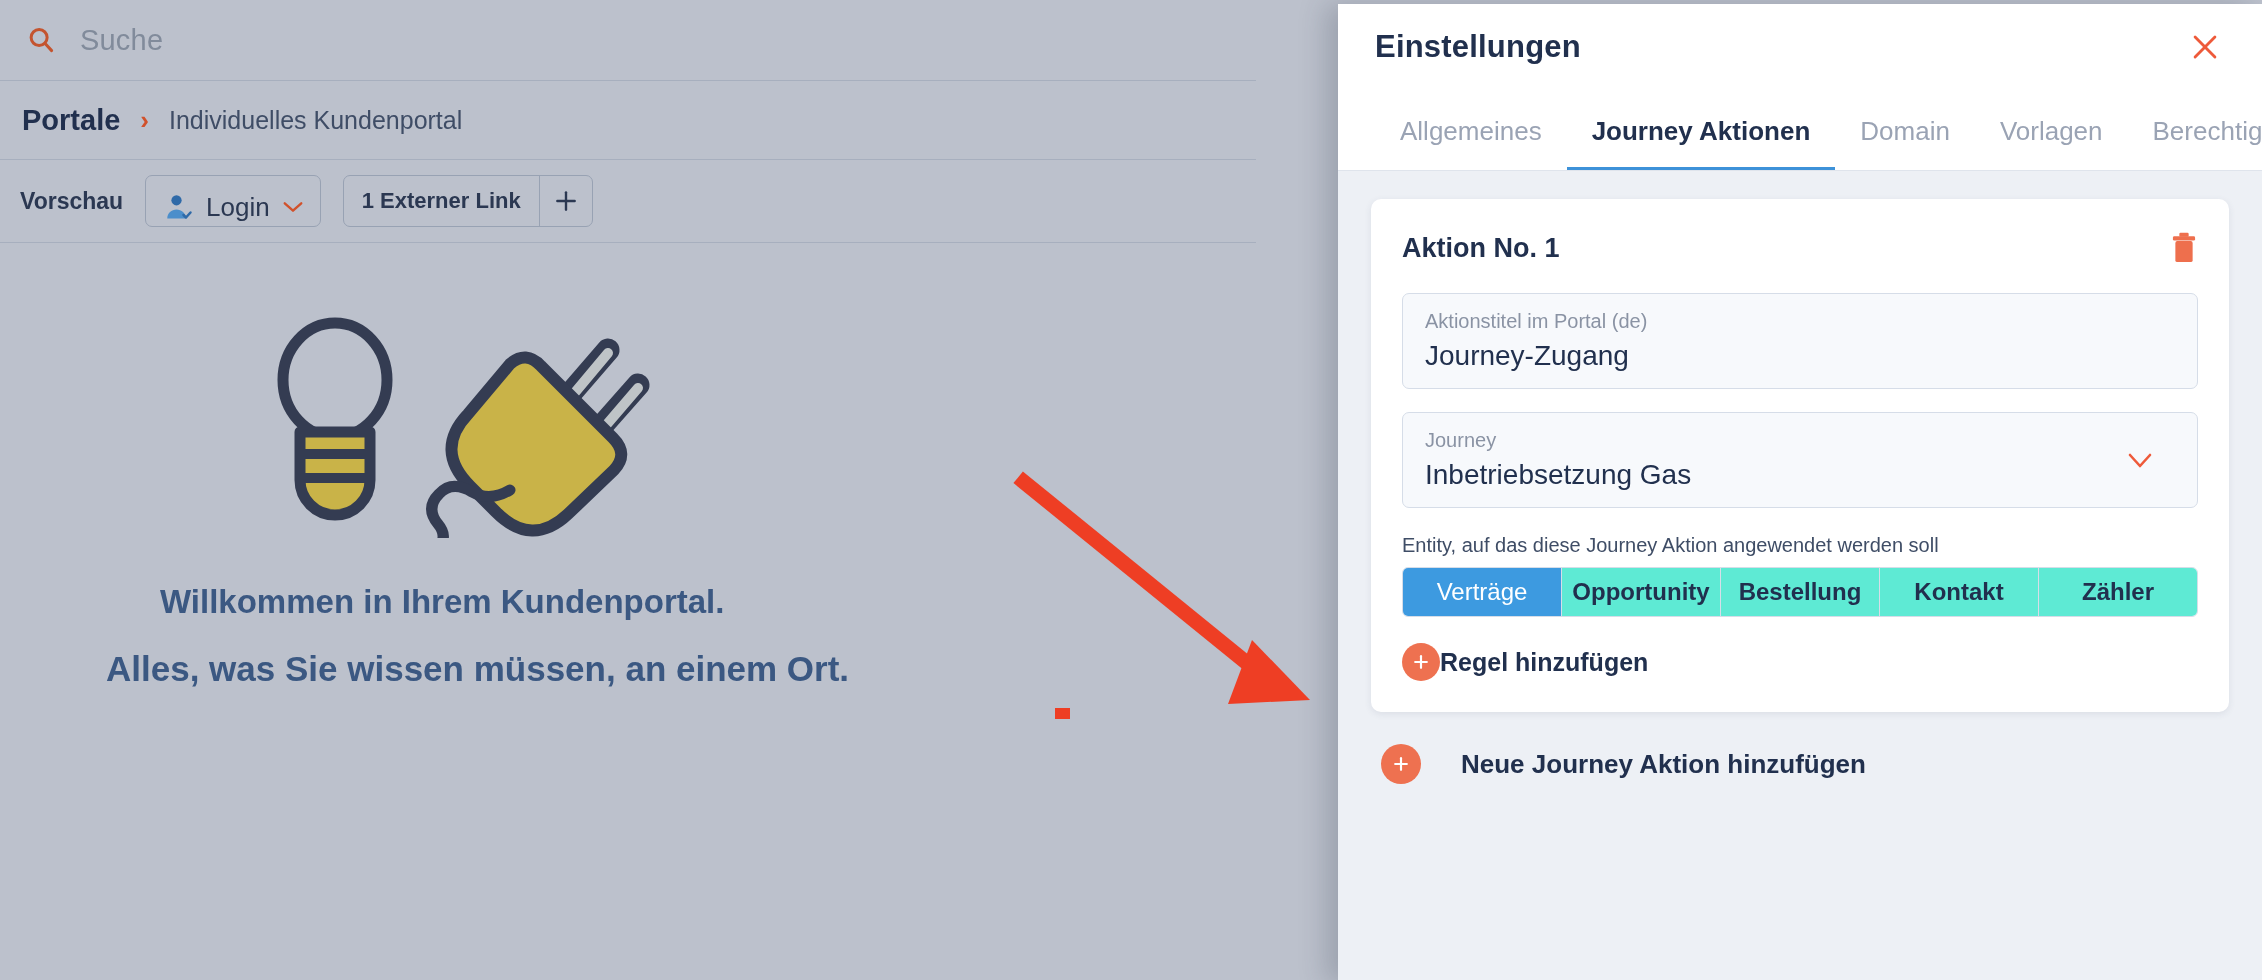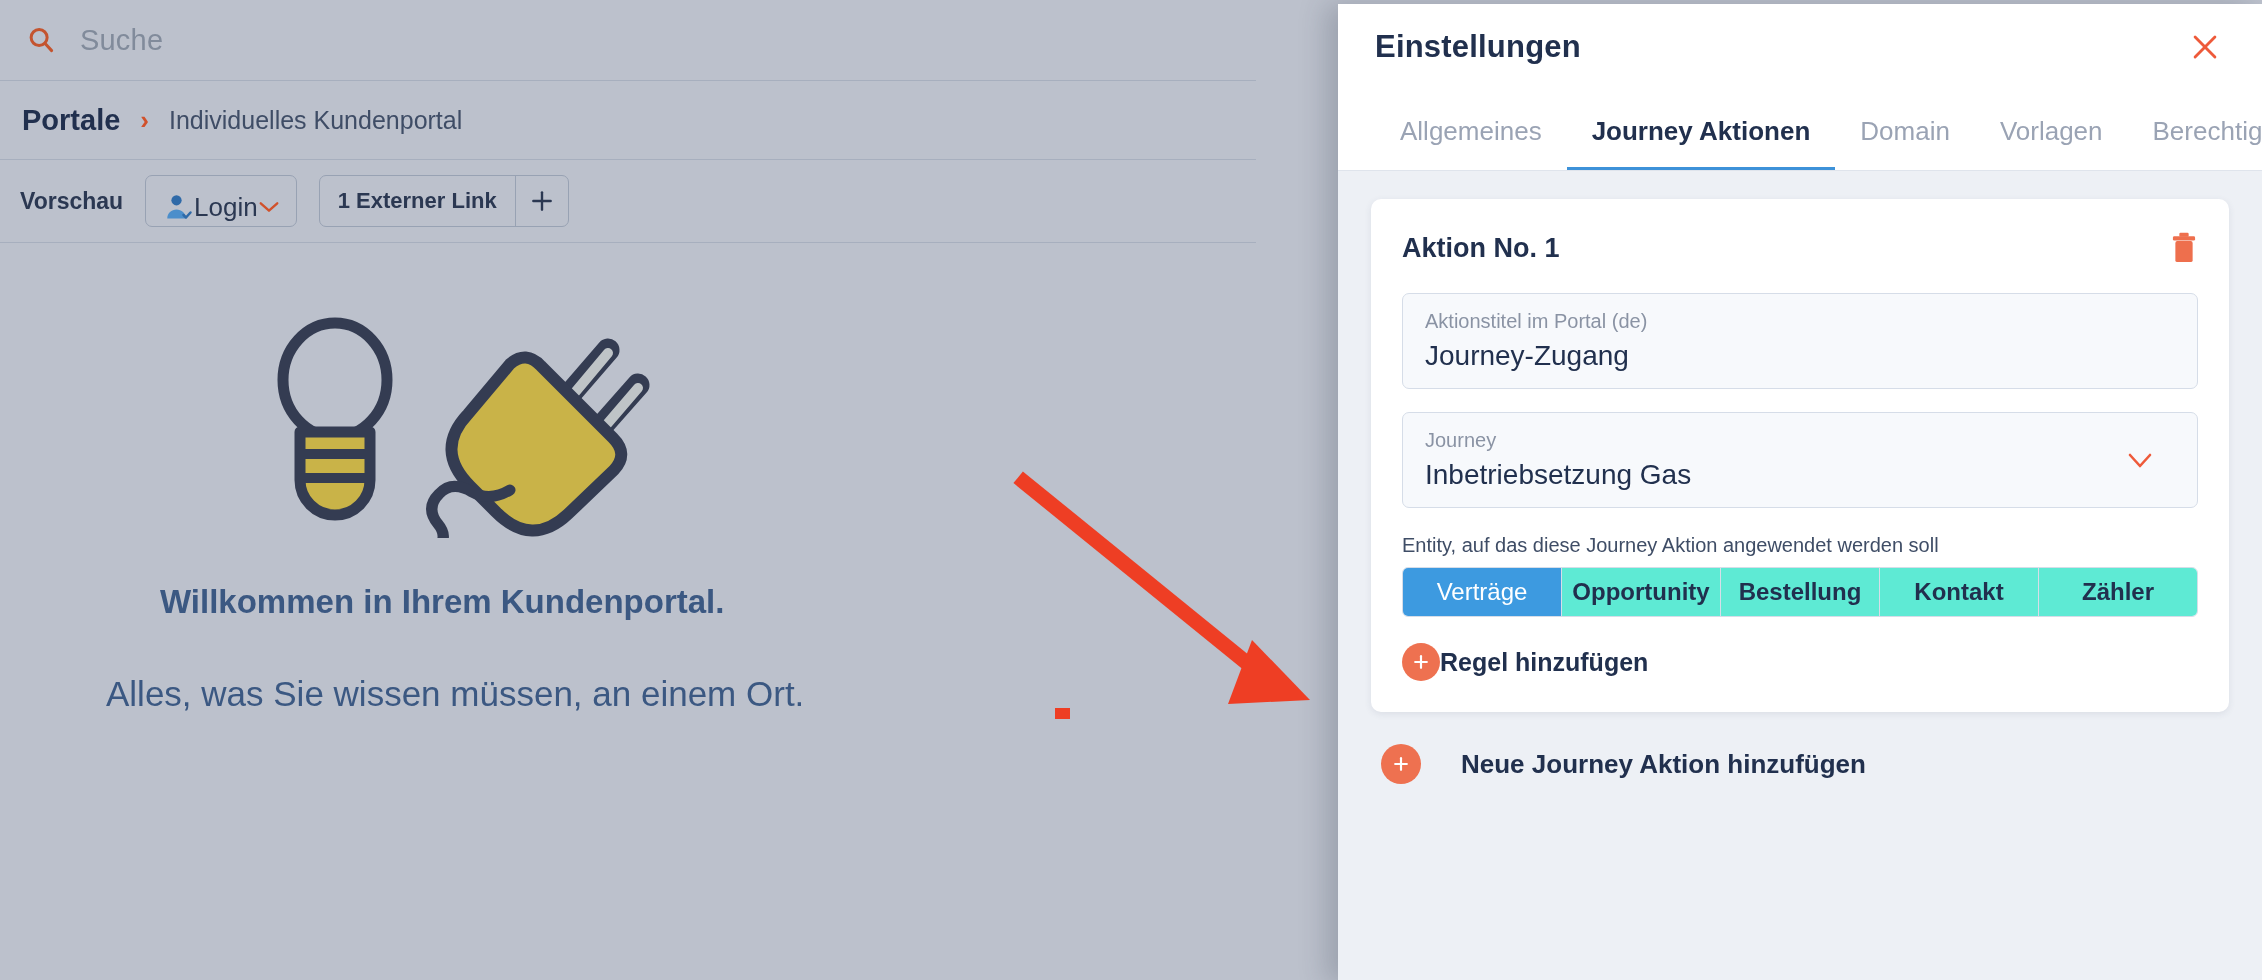--- a/index.html
+++ b/index.html
@@ -37,21 +37,21 @@
 
   .toolbar {
     height: 82px; display: flex; align-items: center;
     padding-left: 20px; gap: 22px;
   }
   .tb-label { font-size: 23px; color: #2b3852; font-weight: bold; }
   .tb-btn {
     height: 52px; border: 1px solid #98a2b3; border-radius: 7px;
     display: flex; align-items: center; background: transparent;
   }
-  .tb-login { padding: 12px 16px 0 18px; }
+  .tb-login { padding: 12px 16px 0 18px; gap: 12px; }
   .tb-login .lbl { font-size: 26px; color: #2b3852; }
   .chev-down { width: 22px; height: 14px; display: block; }
   .avatar-ico { width: 30px; height: 30px; display: block; }
   .tb-group { display: flex; align-items: stretch; }
   .tb-group .seg1 {
     padding: 0 18px; display: flex; align-items: center;
     font-size: 22px; color: #2b3852; font-weight: bold;
     border-right: 1px solid #98a2b3;
   }
   .tb-group .seg2 {
@@ -62,22 +62,22 @@
   .preview {
     position: relative;
     height: calc(980px - 80px - 1px - 78px - 1px - 82px - 1px);
   }
   .illus { position: absolute; left: 270px; top: 65px; }
   .welcome {
     position: absolute; left: 160px; top: 340px;
     font-size: 33px; font-weight: bold; color: #3b5882;
   }
   .subwelcome {
-    position: absolute; left: 106px; top: 431px;
-    font-size: 35px; font-weight: normal; color: #3b5882;
+    position: absolute; left: 106px; top: 406px;
+    font-size: 35px; font-weight: bold; color: #3b5882;
   }
 
   
   .anno { position: absolute; left: 0; top: 0; width: 2262px; height: 980px;
           pointer-events: none; z-index: 40; }
   .red-square {
     position: absolute; left: 1055px; top: 708px;
     width: 15px; height: 11px; background: #ee3e24; z-index: 41;
   }
 

